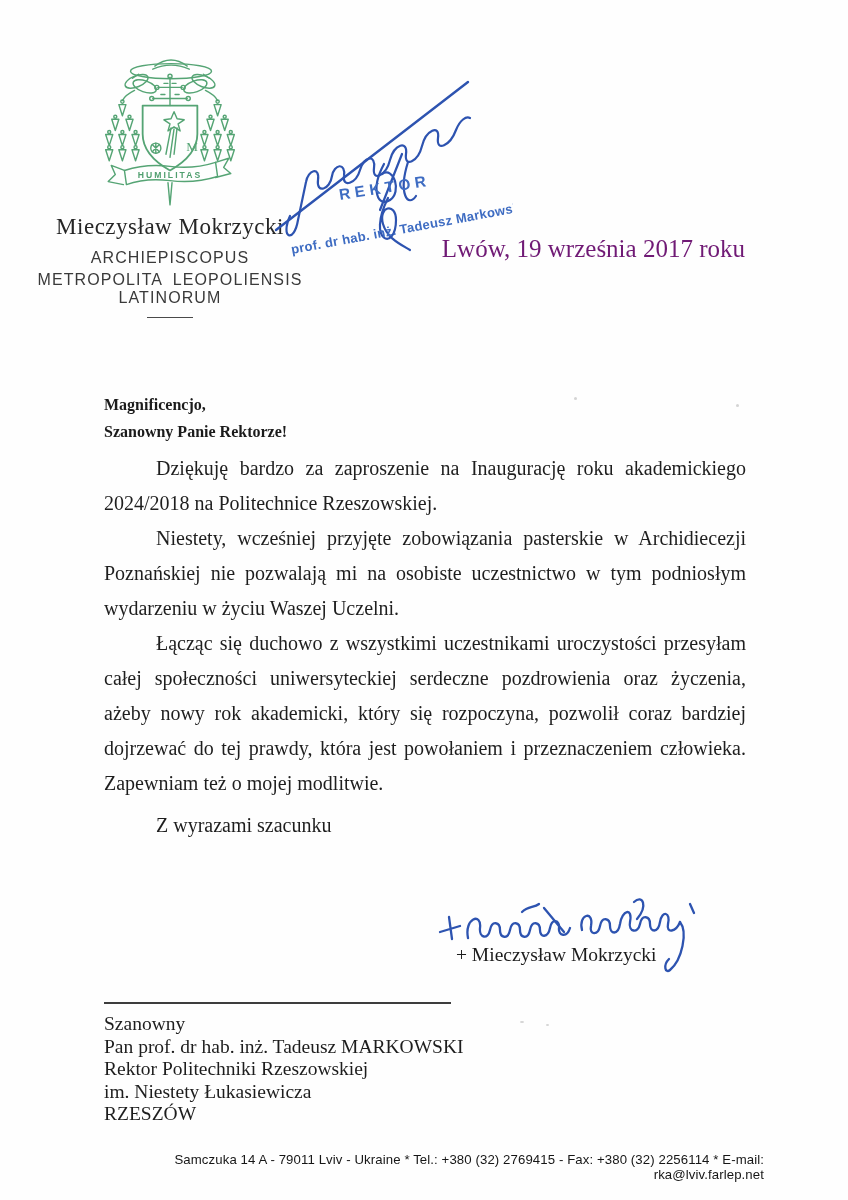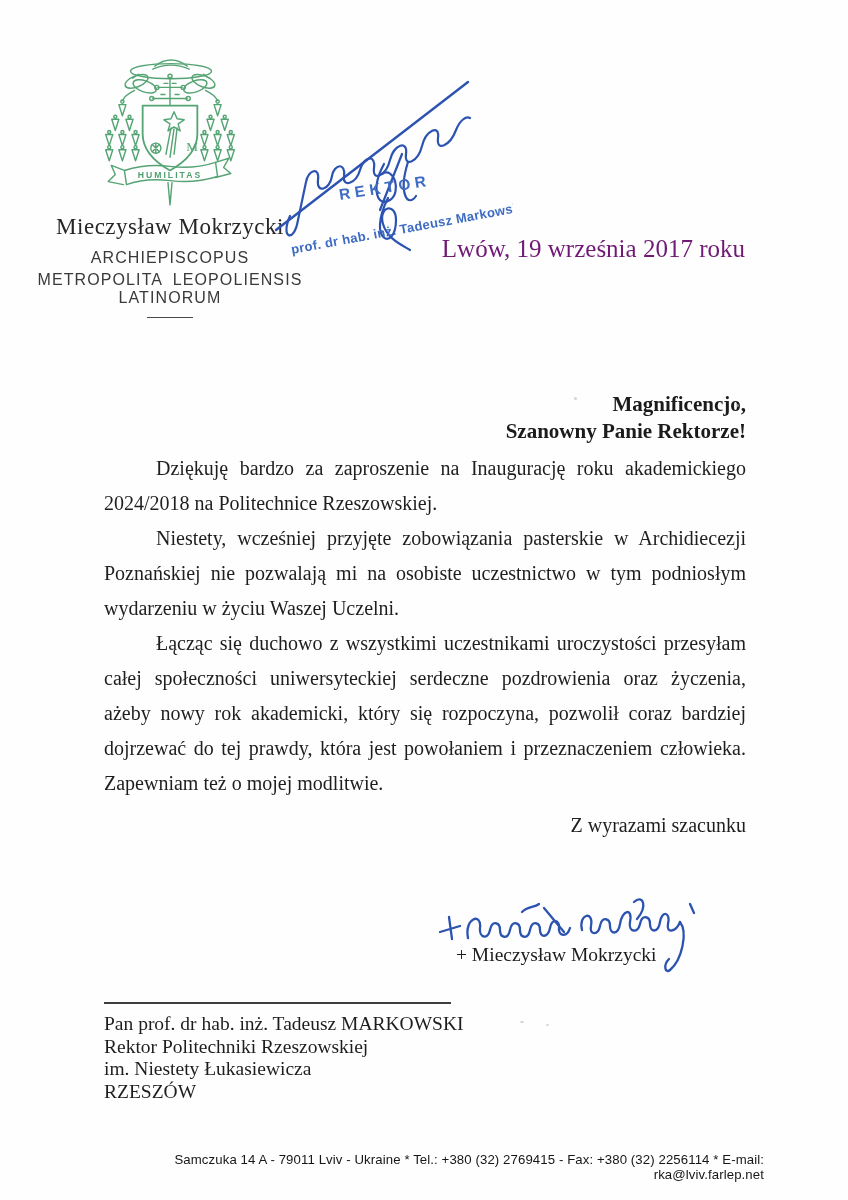--- a/index.html
+++ b/index.html
@@ -15,25 +15,25 @@
   .lh-caps{font-family:"Liberation Sans","DejaVu Sans",sans-serif;font-size:16px;
            letter-spacing:1.1px;color:#3a3a3a;margin-top:9px;}
   .lh-caps2{margin-top:4px;word-spacing:5px;}
   .lh-rule{width:46px;height:0;border-top:1.6px solid #4a4a4a;margin:10px auto 0;}
   
   .annot{position:absolute;left:268px;top:58px;width:245px;height:205px;}
   
   .date{position:absolute;right:103px;top:235px;font-size:25px;color:#701a75;}
   
   .letter-body{position:absolute;left:104px;top:391px;width:642px;}
-  .salutation{font-weight:bold;font-size:21px;line-height:27px;color:#1b1b1b;text-align:right;}
+  .salutation{font-weight:bold;font-size:16px;line-height:27px;color:#1b1b1b;}
   .letter-body p{margin:0;font-size:20px;line-height:35px;text-align:justify;
                  text-indent:52px;color:#1e1e1e;}
   .letter-body p.first{margin-top:6px;}
-  .closing{margin-top:7px;font-size:20px;line-height:35px;text-indent:52px;color:#1e1e1e;text-align:right;}
+  .closing{margin-top:7px;font-size:20px;line-height:35px;text-indent:52px;color:#1e1e1e;}
   
   .sig-ink{position:absolute;left:428px;top:880px;width:285px;height:105px;}
   .sig-printed{position:absolute;left:456px;top:944px;font-size:19.5px;color:#1c1c1c;}
   
   .recip-rule{position:absolute;left:104px;top:1002px;width:347px;height:0;
               border-top:2.6px solid #3d3d3d;}
   .recipient{position:absolute;left:104px;top:1013px;font-size:19.5px;
              line-height:22.6px;color:#1d1d1d;}
   
   .footer{position:absolute;left:84px;top:1152px;width:680px;text-align:right;
@@ -180,20 +180,21 @@
     <path d="M12,52 L32,46 M21,37 L24,59"></path>
     <path d="M40,58 C36,38 54,32 52,48 C51,58 60,60 62,50 C64,40 72,42 72,50 C72,58 80,60 82,50 C84,40 92,42 92,50 C92,58 100,60 102,50 C104,40 112,42 112,50 C112,58 120,58 122,48 C124,38 132,40 131,48 C130,56 139,58 142,48"></path>
     <path d="M116,28 L136,52 M94,32 C100,26 106,28 111,24"></path>
     <path d="M154,50 C150,34 166,30 163,46 C161,55 170,56 172,46 C174,36 182,38 182,46 C182,54 190,56 192,44 C194,30 205,27 202,42 C200,52 210,54 212,44 C214,34 222,36 222,44 C222,52 230,54 232,42 C234,30 243,32 240,44 C238,54 248,52 252,42"></path>
     <path d="M206,22 C215,14 220,26 209,39 M252,42 C260,52 254,80 242,90 C237,94 235,85 241,79 M262,24 L266,33"></path>
   </svg>
   <div class="sig-printed">+ Mieczysław Mokrzycki</div>
 
   <div class="recip-rule"></div>
   <div class="recipient">
+    <div>Szanowny</div>
     <div>Pan prof. dr hab. inż. Tadeusz MARKOWSKI</div>
     <div>Rektor Politechniki Rzeszowskiej</div>
     <div>im. Niestety Łukasiewicza</div>
     <div>RZESZÓW</div>
   </div>
 
   <div class="footer">Samczuka 14 A - 79011 Lviv - Ukraine * Tel.: +380 (32) 2769415 - Fax: +380 (32) 2256114 * E-mail: rka@lviv.farlep.net</div>
 
   <div class="speck" style="left:574px;top:397px;width:3px;height:3px;"></div>
   <div class="speck" style="left:736px;top:404px;width:3px;height:3px;"></div>

